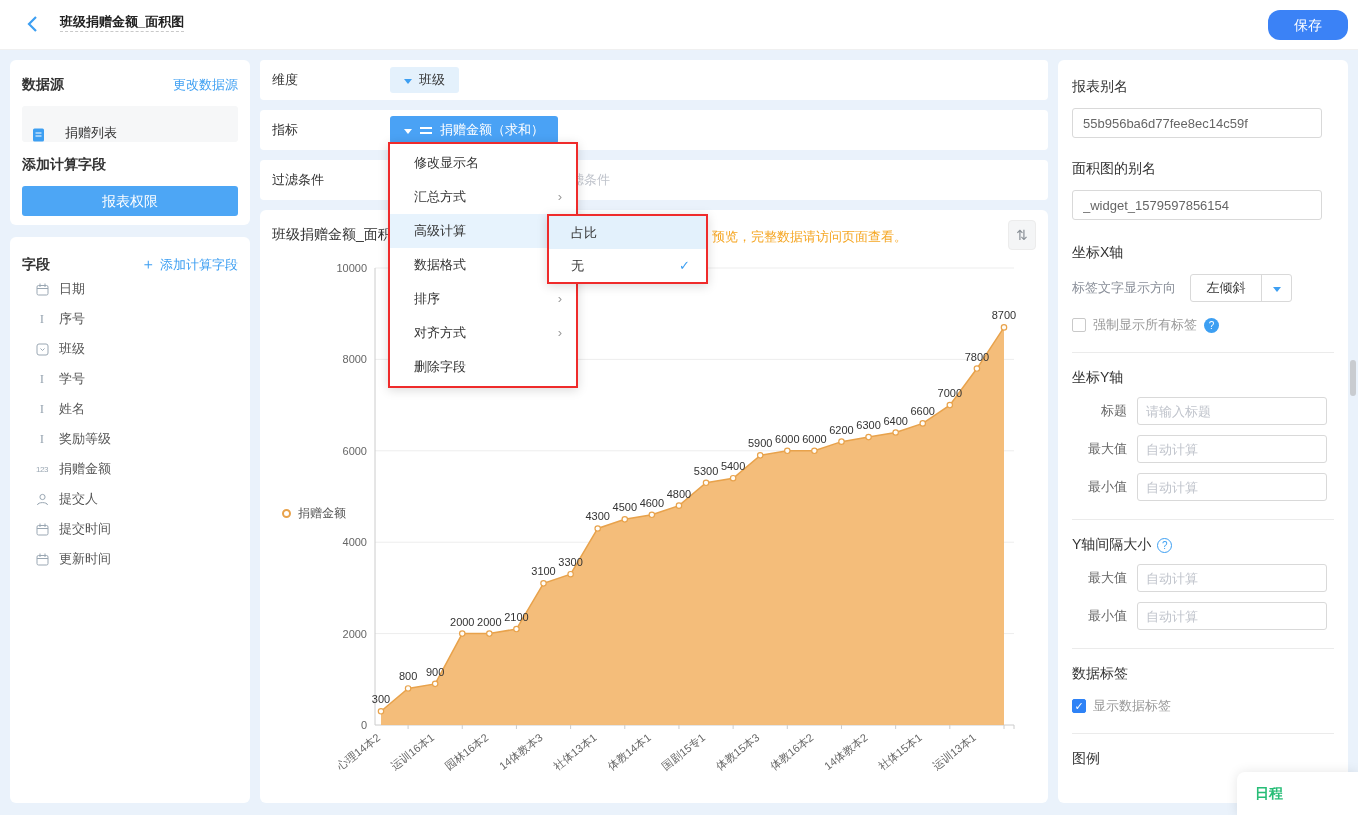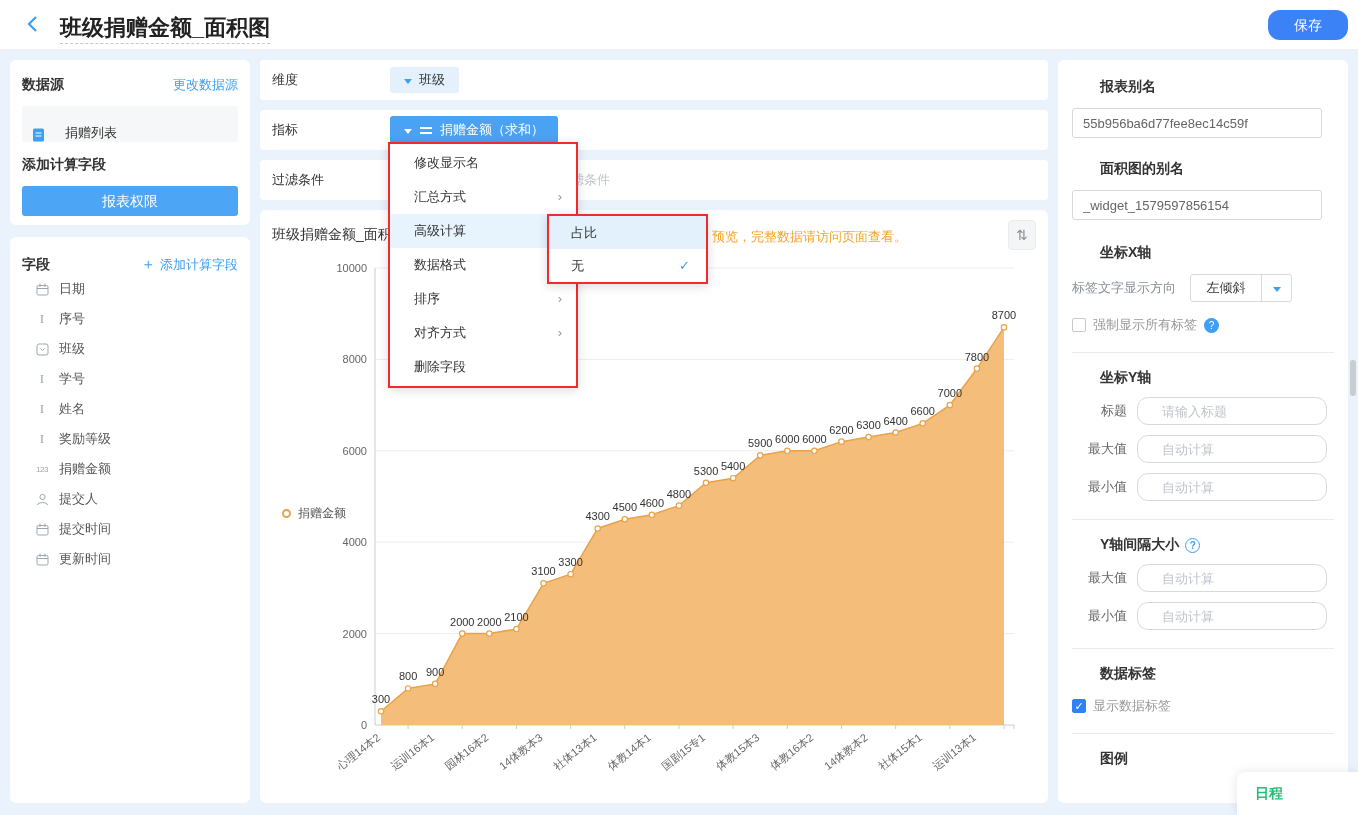--- a/index.html
+++ b/index.html
@@ -2,21 +2,21 @@
 <html><head>
 <meta charset="utf-8">
 <style>
   *{margin:0;padding:0;box-sizing:border-box;}
   html,body{width:1358px;height:815px;}
   body{position:relative;background:#eaf2fb;font-family:"Liberation Sans","DejaVu Sans",sans-serif;color:#333;overflow:hidden;font-size:13px;}
   .card{position:absolute;background:#fff;border-radius:6px;}
   
   .topbar{position:absolute;top:0;left:0;width:1358px;height:50px;background:#fff;border-bottom:1px solid #f0f0f0;z-index:5;}
   .back{position:absolute;left:26px;top:15px;width:20px;height:20px;cursor:pointer;}
-  .pagetitle{position:absolute;left:60px;top:13px;font-size:22px;font-weight:bold;color:#222;border-bottom:1px dashed #c9c9c9;padding-bottom:0;}
+  .pagetitle{position:absolute;left:60px;top:13px;font-size:13px;font-weight:bold;color:#222;border-bottom:1px dashed #c9c9c9;padding-bottom:0;}
   .savebtn{position:absolute;right:10px;top:10px;width:80px;height:30px;background:#3b82f6;color:#fff;border:none;border-radius:12px;font-size:14px;text-align:center;line-height:30px;cursor:pointer;}
   
   .ds-card{left:10px;top:60px;width:240px;height:165px;padding:16px 12px;}
   .sec-title{font-size:14px;font-weight:bold;color:#333;}
   .row-between{display:flex;justify-content:space-between;align-items:center;}
   .bluelink{color:#3d9ff2;font-size:13px;cursor:pointer;}
   .tablerow{margin-top:12px;height:36px;background:#f6f7f8;border-radius:3px;display:flex;align-items:flex-end;padding-left:10px;gap:20px;cursor:pointer;}
   .perm-title{margin-top:14px;font-size:14px;font-weight:bold;}
   .permbtn{margin-top:12px;width:100%;height:30px;background:#4da6f5;color:#fff;border:none;border-radius:3px;font-size:14px;line-height:30px;text-align:center;cursor:pointer;}
   .fields-card{left:10px;top:237px;width:240px;height:566px;padding:18px 12px;}
@@ -48,27 +48,27 @@
   .menuitem{height:34px;line-height:34px;padding:0 14px 0 24px;color:#333;font-size:13px;display:flex;justify-content:space-between;align-items:center;cursor:pointer;}
   .menuitem.hl{background:#e7f3fd;}
   .arr{color:#999;font-size:13px;}
   .submenu{position:absolute;left:547px;top:214px;width:161px;background:#fff;border:2px solid #ef2b2b;box-shadow:0 2px 10px rgba(0,0,0,.15);z-index:61;}
   .subitem{height:33px;line-height:33px;padding:0 16px 0 22px;font-size:13px;color:#333;display:flex;justify-content:space-between;align-items:center;cursor:pointer;}
   .subitem.dis{color:#bfbfbf;}
   .subitem.hl{background:#e3f1fc;}
   .check{color:#3d9ff2;font-size:13px;}
   
   .set-card{left:1058px;top:60px;width:290px;height:743px;padding:18px 14px;}
-  .set-sec{font-size:14px;font-weight:bold;color:#333;margin-left:28px;}
+  .set-sec{font-size:14px;font-weight:normal;color:#333;}
   .inputbox{width:250px;height:30px;border:1px solid #d9d9d9;border-radius:3px;padding:0 10px;font-size:13px;color:#666;background:#fff;font-family:inherit;}
   .inputbox::placeholder{color:#c0c4cc;}
   .mt{margin-top:8px;}
   .formrow{display:flex;align-items:center;margin-top:10px;}
   .frlabel{width:55px;text-align:right;margin-right:10px;color:#666;flex:0 0 55px;}
-  .frinput{width:190px;height:28px;border:1px solid #d9d9d9;border-radius:11px;padding:0 24px;font-size:13px;color:#666;font-family:inherit;}
+  .frinput{width:190px;height:28px;border:1px solid #d9d9d9;border-radius:3px;padding:0 8px;font-size:13px;color:#666;font-family:inherit;}
   .frinput::placeholder{color:#c0c4cc;}
   .divider{height:1px;background:#ebebeb;margin:18px 0 16px 0;}
   .dirrow{display:flex;align-items:center;margin-top:12px;}
   .dirlabel{color:#8a8f99;font-size:13px;}
   .select{margin-left:14px;display:flex;height:28px;border:1px solid #d9d9d9;border-radius:3px;overflow:hidden;cursor:pointer;}
   .sel-val{width:70px;line-height:26px;text-align:center;color:#333;}
   .sel-arr{width:30px;border-left:1px solid #d9d9d9;display:flex;align-items:center;justify-content:center;}
   .cbrow{display:flex;align-items:center;gap:7px;margin-top:14px;cursor:pointer;}
   .cb{width:14px;height:14px;border:1px solid #c9c9c9;border-radius:2px;background:#fff;}
   .cb.on{background:#2e82f6;border-color:#2e82f6;color:#fff;font-size:11px;line-height:13px;text-align:center;}

